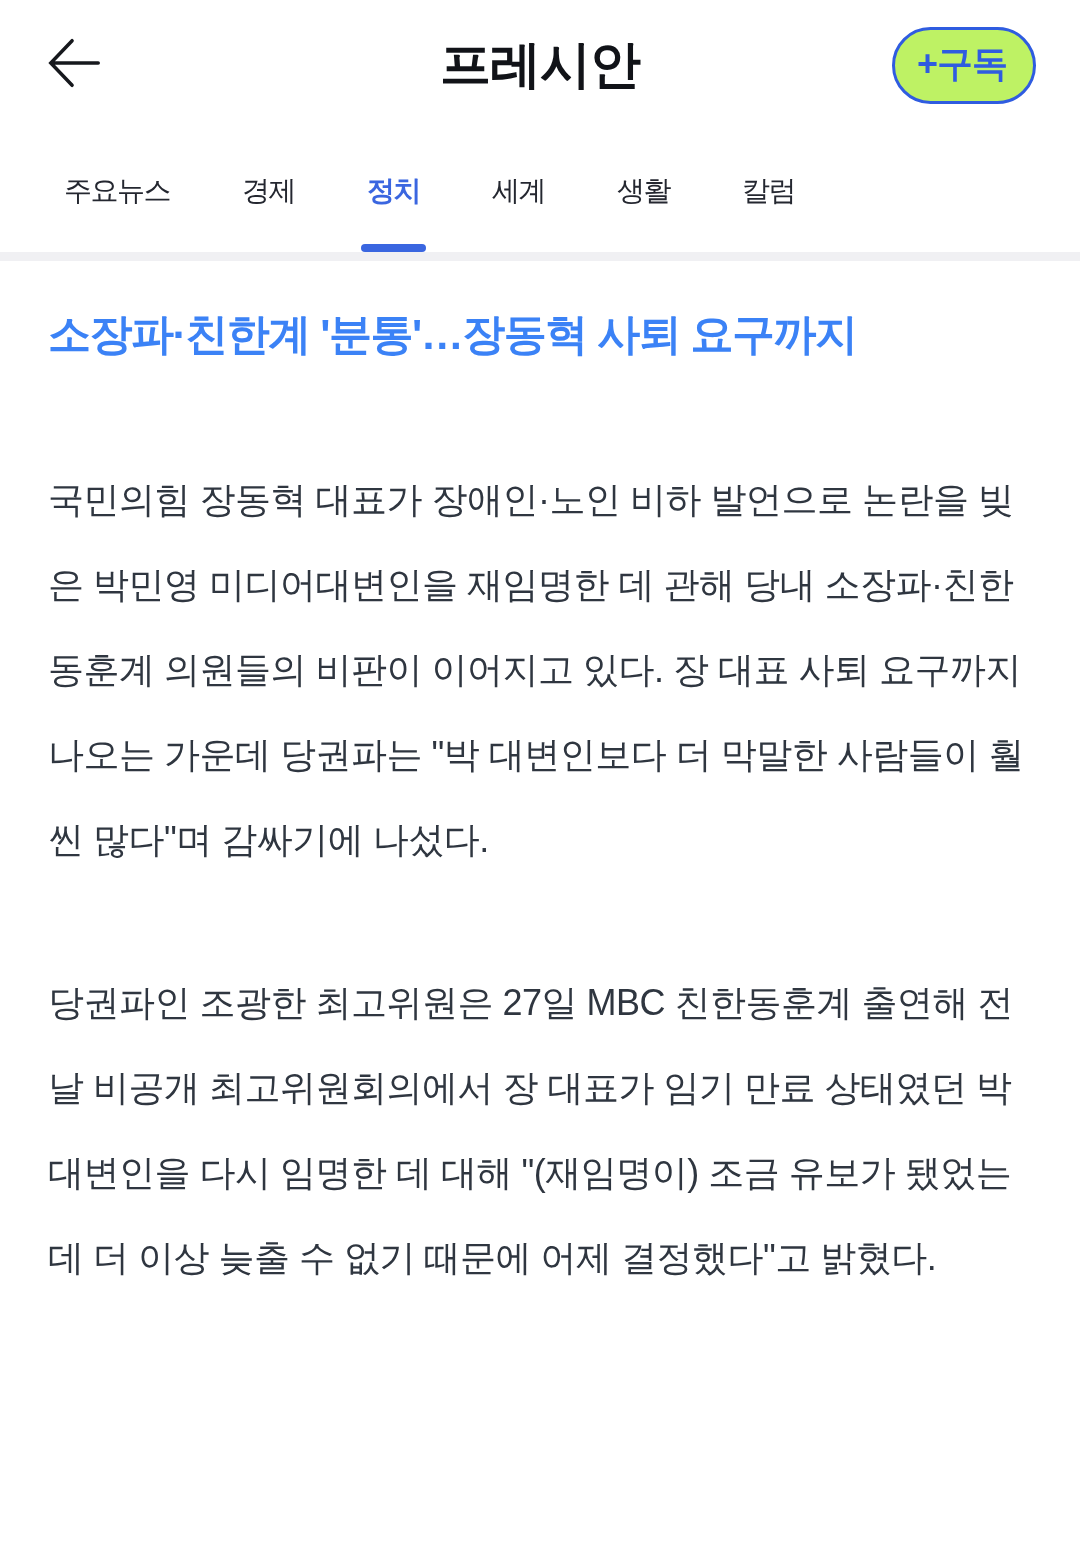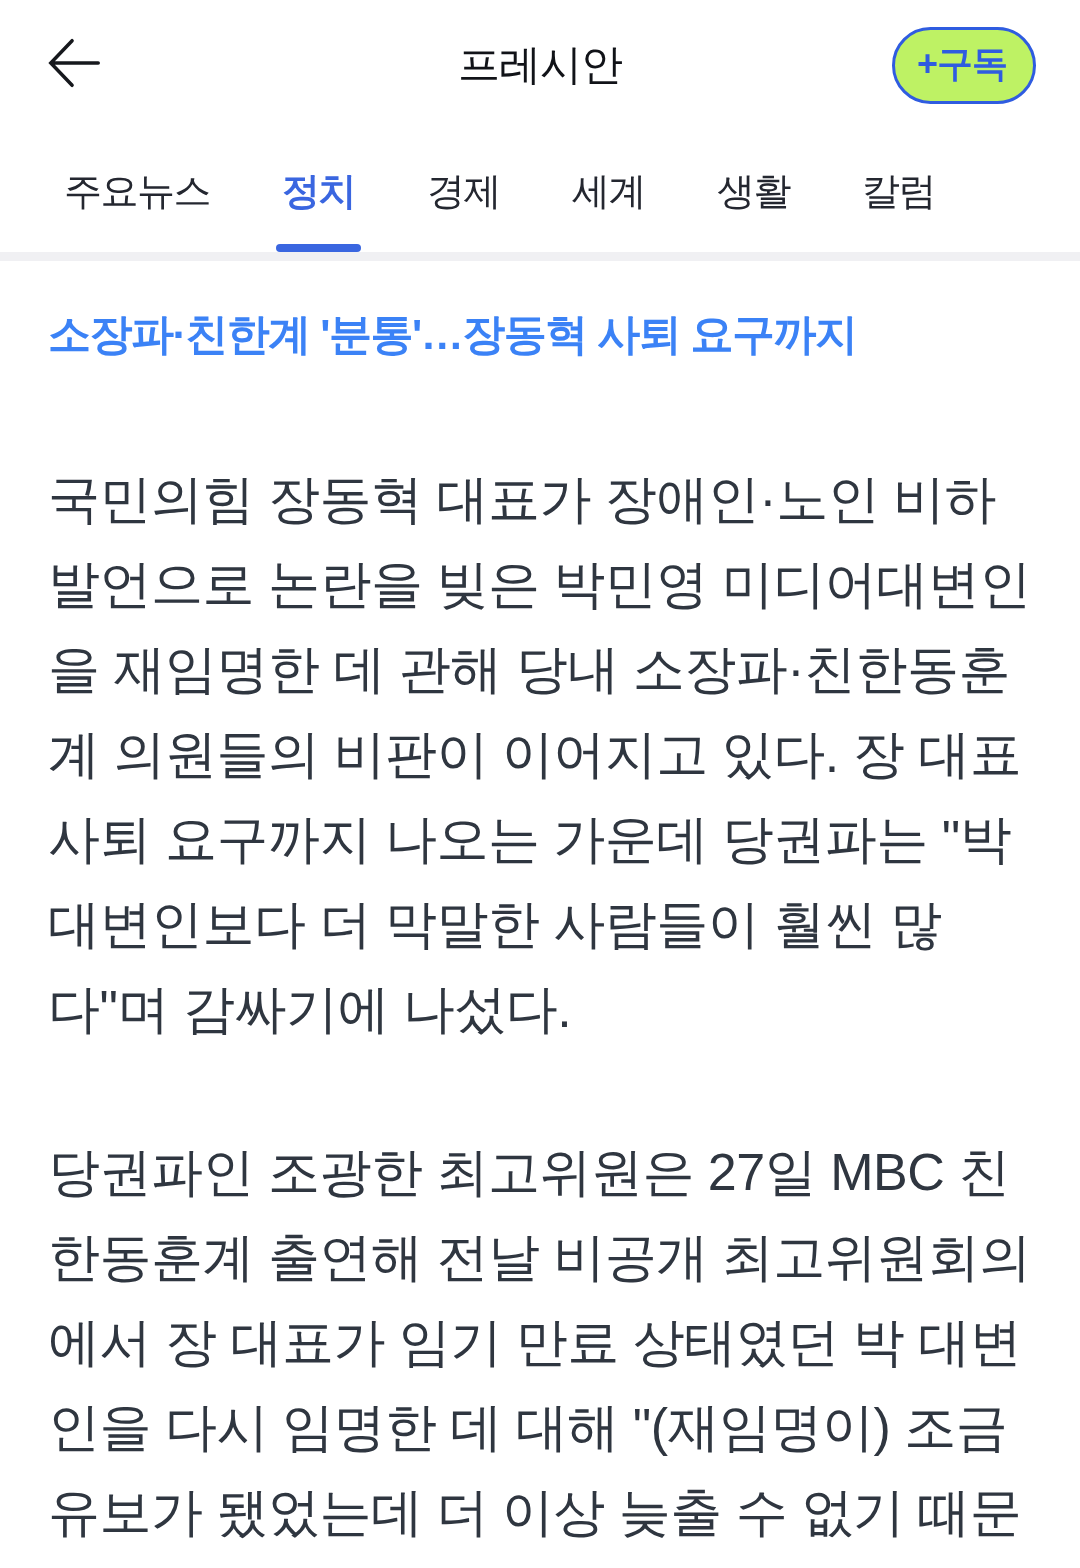--- a/index.html
+++ b/index.html
@@ -28,22 +28,22 @@
   .back-btn {
     width: 62px; height: 62px;
     display: flex; align-items: center; justify-content: center;
     cursor: pointer;
     flex: 0 0 auto;
   }
   .header-title {
     position: absolute;
     left: 50%; top: 50%;
     transform: translate(-50%, -50%);
-    font-size: 42px;
-    font-weight: 400;
+    font-size: 51px;
+    font-weight: 700;
     color: #111318;
     letter-spacing: -1px;
     white-space: nowrap;
   }
   .subscribe-btn {
     margin-left: auto;
     border: 3px solid #2f5ce0;
     color: #2f5ce0;
     border-radius: 44px;
     padding: 10px 26px 12px 22px;
@@ -61,21 +61,21 @@
     display: flex;
     align-items: center;
     gap: 72px;
     padding-left: 64px;
     white-space: nowrap;
     overflow: hidden;
     position: relative;
     background: #ffffff;
   }
   .tab {
-    font-size: 38px;
+    font-size: 28px;
     font-weight: 500;
     color: #242730;
     letter-spacing: -1.5px;
     cursor: pointer;
     position: relative;
     height: 100%;
     display: flex;
     align-items: center;
     flex: 0 0 auto;
     font-family: Liberation Mono, monospace;
@@ -105,21 +105,21 @@
   .headline {
     font-size: 43px;
     line-height: 62px;
     font-weight: 700;
     color: #3b82f6;
     letter-spacing: -1.5px;
     margin-bottom: 92px;
     word-break: break-all;
   }
   .body-paragraph {
-    font-size: 52px;
+    font-size: 36px;
     line-height: 85px;
     font-weight: 400;
     color: #2f3640;
     letter-spacing: -0.5px;
     word-break: break-all;
     margin-bottom: 78px;
   }
   .body-paragraph:last-child { margin-bottom: 0; }
 </style>
 </head>
@@ -134,22 +134,22 @@
           <path d="M56 32 H9 M29 9 L7 32 L29 55" stroke="#16181d" stroke-width="3.6" fill="none" stroke-linecap="round" stroke-linejoin="miter"></path>
         </svg>
       </span>
     </div>
     <div class="header-title">프레시안</div>
     <button class="subscribe-btn">+구독</button>
   </div>
 
   <div class="tabbar">
     <div class="tab">주요뉴스</div>
+    <div class="tab">경제</div>
     <div class="tab active">정치</div>
-    <div class="tab">경제</div>
     <div class="tab">세계</div>
     <div class="tab">생활</div>
     <div class="tab">칼럼</div>
   </div>
   <div class="tab-divider"></div>
 
   <div class="article">
     <h1 class="headline">소장파·친한계 '분통'…장동혁 사퇴 요구까지</h1>
     <p class="body-paragraph">국민의힘 장동혁 대표가 장애인·노인 비하 발언으로 논란을 빚은 박민영 미디어대변인을 재임명한 데 관해 당내 소장파·친한동훈계 의원들의 비판이 이어지고 있다. 장 대표 사퇴 요구까지 나오는 가운데 당권파는 "박 대변인보다 더 막말한 사람들이 훨씬 많다"며 감싸기에 나섰다.</p>
     <p class="body-paragraph">당권파인 조광한 최고위원은 27일 MBC 친한동훈계 출연해 전날 비공개 최고위원회의에서 장 대표가 임기 만료 상태였던 박 대변인을 다시 임명한 데 대해 "(재임명이) 조금 유보가 됐었는데 더 이상 늦출 수 없기 때문에 어제 결정했다"고 밝혔다.</p>

